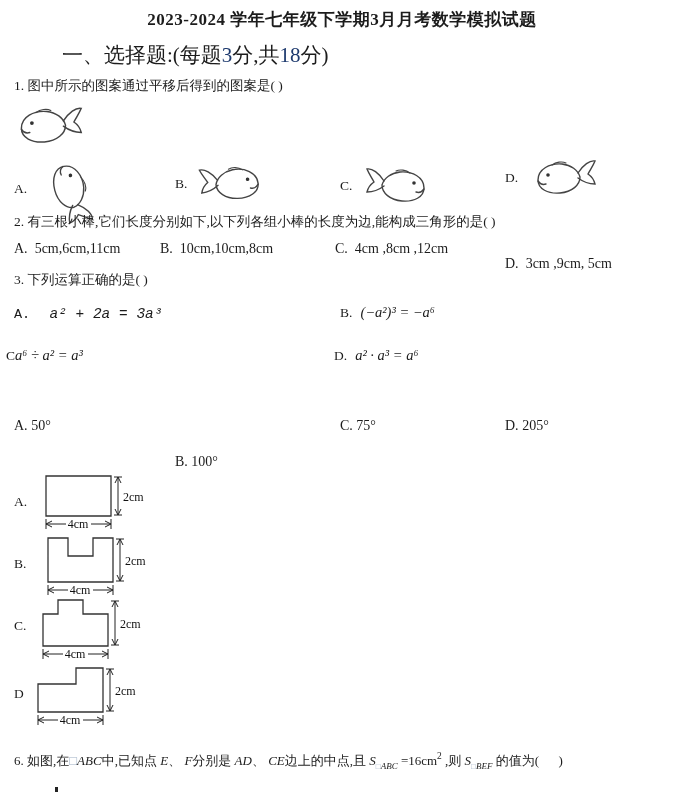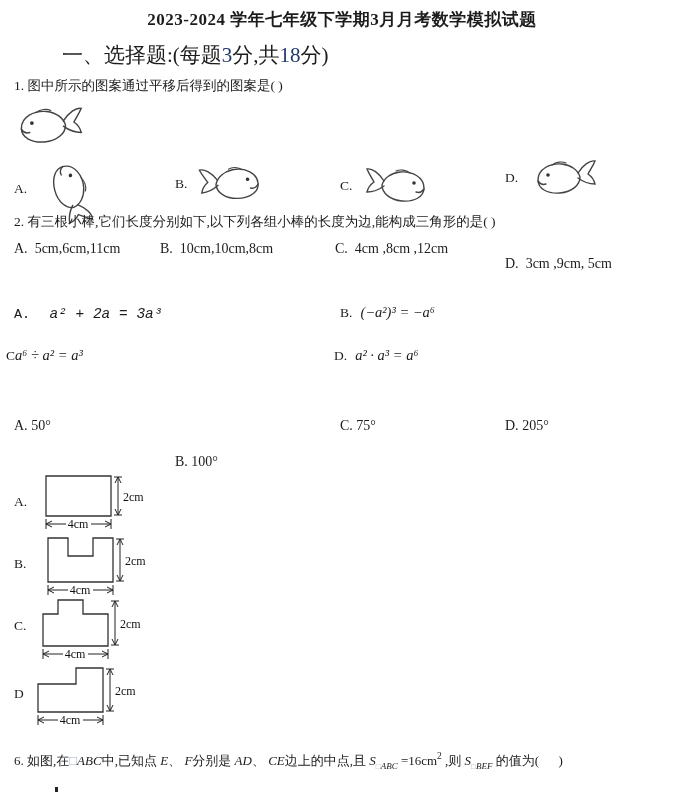--- a/index.html
+++ b/index.html
@@ -89,20 +89,21 @@
     </svg>
   </div>
 
   <div class="abs qtext" style="top:213px;left:14px;">2. 有三根小棒,它们长度分别如下,以下列各组小棒的长度为边,能构成三角形的是(      )</div>
 
   <div class="abs opt-text" style="top:241px;left:14px;"><span>A.</span>&nbsp; <span>5cm,6cm,11cm</span></div>
   <div class="abs opt-text" style="top:241px;left:160px;"><span>B.</span>&nbsp; <span>10cm,10cm,8cm</span></div>
   <div class="abs opt-text" style="top:241px;left:335px;"><span>C.</span>&nbsp; <span>4cm ,8cm ,12cm</span></div>
   <div class="abs opt-text" style="top:256px;left:505px;"><span>D.</span>&nbsp; <span>3cm ,9cm, 5cm</span></div>
 
+  <div class="abs qtext" style="top:271px;left:14px;">3. 下列运算正确的是(      )</div>
 
   <div class="abs" style="top:305px;left:14px;font-family:Liberation Mono, monospace;"><span class="opt-label up">A.</span>&nbsp; <span class="formula">a² + 2a = 3a³</span></div>
   <div class="abs" style="top:303px;left:340px;"><span class="opt-label up">B.</span>&nbsp; <span class="formula">(−a²)³ = −a⁶</span></div>
   <div class="abs" style="top:346px;left:6px;"><span class="opt-label up">C</span><span class="formula">a⁶ ÷ a² = a³</span></div>
   <div class="abs" style="top:346px;left:334px;"><span class="opt-label up">D.</span>&nbsp; <span class="formula">a² · a³ = a⁶</span></div>
 
 
   <div class="abs opt-text" style="top:418px;left:14px;"><span>A.</span> <span>50°</span></div>
   <div class="abs opt-text" style="top:418px;left:175px;margin-top:36px;"><span>B.</span> <span>100°</span></div>
   <div class="abs opt-text" style="top:418px;left:340px;"><span>C.</span> <span>75°</span></div>

